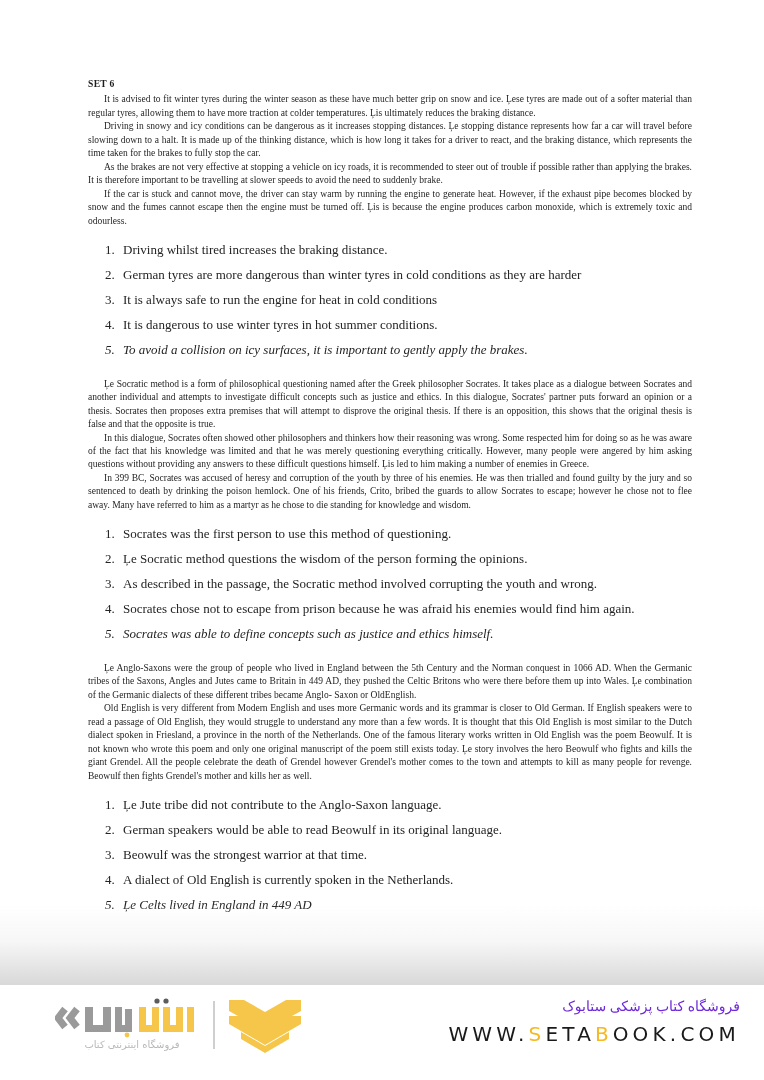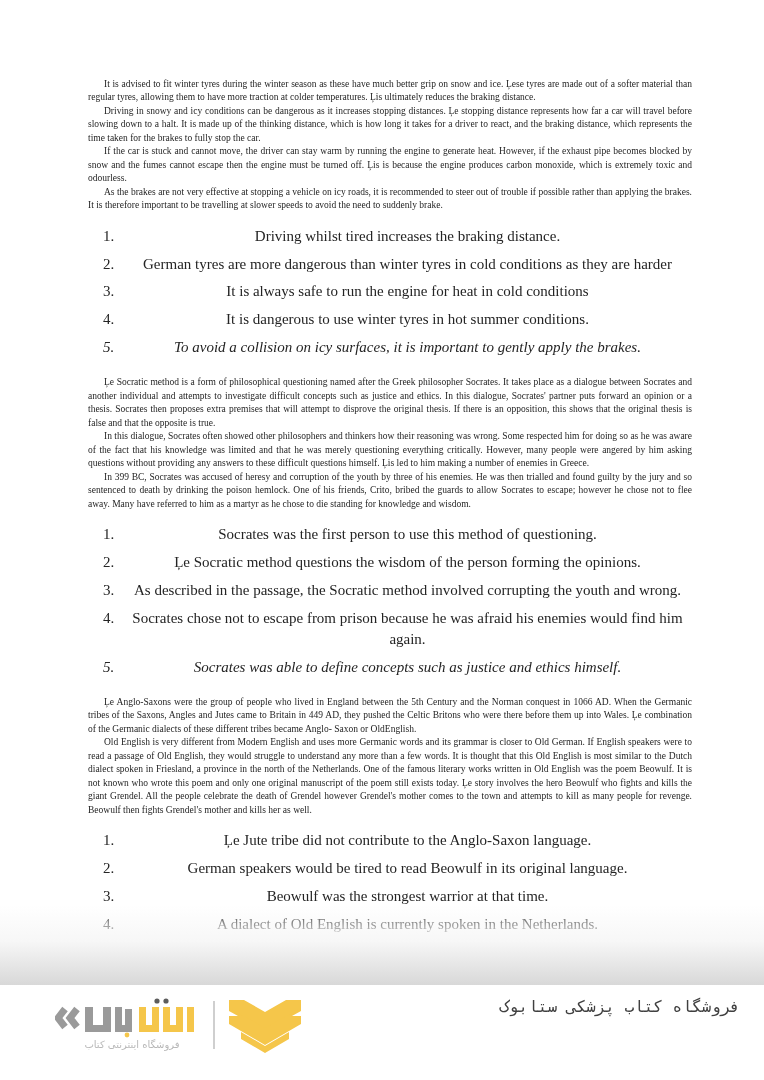--- a/index.html
+++ b/index.html
@@ -69,26 +69,25 @@
     -webkit-font-smoothing: antialiased;
   }
 
   ol.questions {
     margin: 13px 0 0 0;
     padding: 0 0 0 30px;
     list-style-position: outside;
     list-style-type: decimal;
   }
   ol.questions li {
-    font-size: 15px;
+    font-size: 13px;
     line-height: 1.42;
     color: #242424;
     margin-bottom: 6.5px;
     padding-left: 5px;
-    text-align: center;
   }
   ol.questions li:last-child { margin-bottom: 0; font-style: italic; }
 
   
   .footer {
     position: absolute;
     left: 0;
     top: 985px;
     width: 764px;
     height: 95px;
@@ -145,24 +144,24 @@
 
   .brand-right {
     position: absolute;
     left: 420px;
     top: 12px;
     width: 320px;
     text-align: right;
   }
 
   .brand-fa {
-    font-family: Liberation Mono, monospace;
+    font-family: Liberation Serif, serif;
     direction: rtl;
-    font-size: 16px;
-    color: #404040;
+    font-size: 14px;
+    color: #6d28d9;
     line-height: 1.4;
     white-space: nowrap;
   }
 
   .brand-url {
     margin-top: 5px;
     font-family: "DejaVu Sans", sans-serif;
     font-size: 20px;
     letter-spacing: 4.2px;
     color: #1a1a1a;
@@ -172,24 +171,25 @@
   .brand-url .gold { color: #F5B921; }
 </style>
 </head>
 <body>
 
 <div class="page">
 
   <div class="content">
 
   <div class="set-block">
+        <div class="set-heading">SET 6</div>
         <p class="para">It is advised to fit winter tyres during the winter season as these have much better grip on snow and ice. Ļese tyres are made out of a softer material than regular tyres, allowing them to have more traction at colder temperatures. Ļis ultimately reduces the braking distance.</p>
         <p class="para">Driving in snowy and icy conditions can be dangerous as it increases stopping distances. Ļe stopping distance represents how far a car will travel before slowing down to a halt. It is made up of the thinking distance, which is how long it takes for a driver to react, and the braking distance, which represents the time taken for the brakes to fully stop the car.</p>
+        <p class="para">As the brakes are not very effective at stopping a vehicle on icy roads, it is recommended to steer out of trouble if possible rather than applying the brakes. It is therefore important to be travelling at slower speeds to avoid the need to suddenly brake.</p>
         <p class="para">If the car is stuck and cannot move, the driver can stay warm by running the engine to generate heat. However, if the exhaust pipe becomes blocked by snow and the fumes cannot escape then the engine must be turned off. Ļis is because the engine produces carbon monoxide, which is extremely toxic and odourless.</p>
-        <p class="para">As the brakes are not very effective at stopping a vehicle on icy roads, it is recommended to steer out of trouble if possible rather than applying the brakes. It is therefore important to be travelling at slower speeds to avoid the need to suddenly brake.</p>
         <ol class="questions">
           <li>Driving whilst tired increases the braking distance.</li>
           <li>German tyres are more dangerous than winter tyres in cold conditions as they are harder</li>
           <li>It is always safe to run the engine for heat in cold conditions</li>
           <li>It is dangerous to use winter tyres in hot summer conditions.</li>
           <li>To avoid a collision on icy surfaces, it is important to gently apply the brakes.</li>
         </ol>
       </div>
       <div class="set-block">
         <p class="para">Ļe Socratic method is a form of philosophical questioning named after the Greek philosopher Socrates. It takes place as a dialogue between Socrates and another individual and attempts to investigate difficult concepts such as justice and ethics. In this dialogue, Socrates' partner puts forward an opinion or a thesis. Socrates then proposes extra premises that will attempt to disprove the original thesis. If there is an opposition, this shows that the original thesis is false and that the opposite is true.</p>
@@ -201,21 +201,21 @@
           <li>As described in the passage, the Socratic method involved corrupting the youth and wrong.</li>
           <li>Socrates chose not to escape from prison because he was afraid his enemies would find him again.</li>
           <li>Socrates was able to define concepts such as justice and ethics himself.</li>
         </ol>
       </div>
       <div class="set-block">
         <p class="para">Ļe Anglo-Saxons were the group of people who lived in England between the 5th Century and the Norman conquest in 1066 AD. When the Germanic tribes of the Saxons, Angles and Jutes came to Britain in 449 AD, they pushed the Celtic Britons who were there before them up into Wales. Ļe combination of the Germanic dialects of these different tribes became Anglo- Saxon or OldEnglish.</p>
         <p class="para">Old English is very different from Modern English and uses more Germanic words and its grammar is closer to Old German. If English speakers were to read a passage of Old English, they would struggle to understand any more than a few words. It is thought that this Old English is most similar to the Dutch dialect spoken in Friesland, a province in the north of the Netherlands. One of the famous literary works written in Old English was the poem Beowulf. It is not known who wrote this poem and only one original manuscript of the poem still exists today. Ļe story involves the hero Beowulf who fights and kills the giant Grendel. All the people celebrate the death of Grendel however Grendel's mother comes to the town and attempts to kill as many people for revenge. Beowulf then fights Grendel's mother and kills her as well.</p>
         <ol class="questions">
           <li>Ļe Jute tribe did not contribute to the Anglo-Saxon language.</li>
-          <li>German speakers would be tired to read Beowulf in its original language.</li>
+          <li>German speakers would be able to read Beowulf in its original language.</li>
           <li>Beowulf was the strongest warrior at that time.</li>
           <li>A dialect of Old English is currently spoken in the Netherlands.</li>
           <li>Ļe Celts lived in England in 449 AD</li>
         </ol>
       </div>
     </div>
 
   <div class="page-shadow"></div>
 </div>
 
@@ -268,15 +268,16 @@
           <path d="M2 1 L17 1 L38 13 L59 1 L74 1 L74 9 L38 30 L2 9 Z"></path>
           <path d="M2 17 L17 17 L38 29 L59 17 L74 17 L74 25 L38 46 L2 25 Z"></path>
           <path d="M14 33 L38 47 L62 33 L62 40 L38 54 L14 40 Z"></path>
         </g>
       </svg>
     </div>
   </div>
 
   <div class="brand-right">
     <div class="brand-fa">فروشگاه کتاب پزشکی ستابوک</div>
+    <div class="brand-url"><span>WWW.</span><span class="gold">S</span><span>ETA</span><span class="gold">B</span><span>OOK.COM</span></div>
   </div>
 
 </div>
 
 </body></html>

